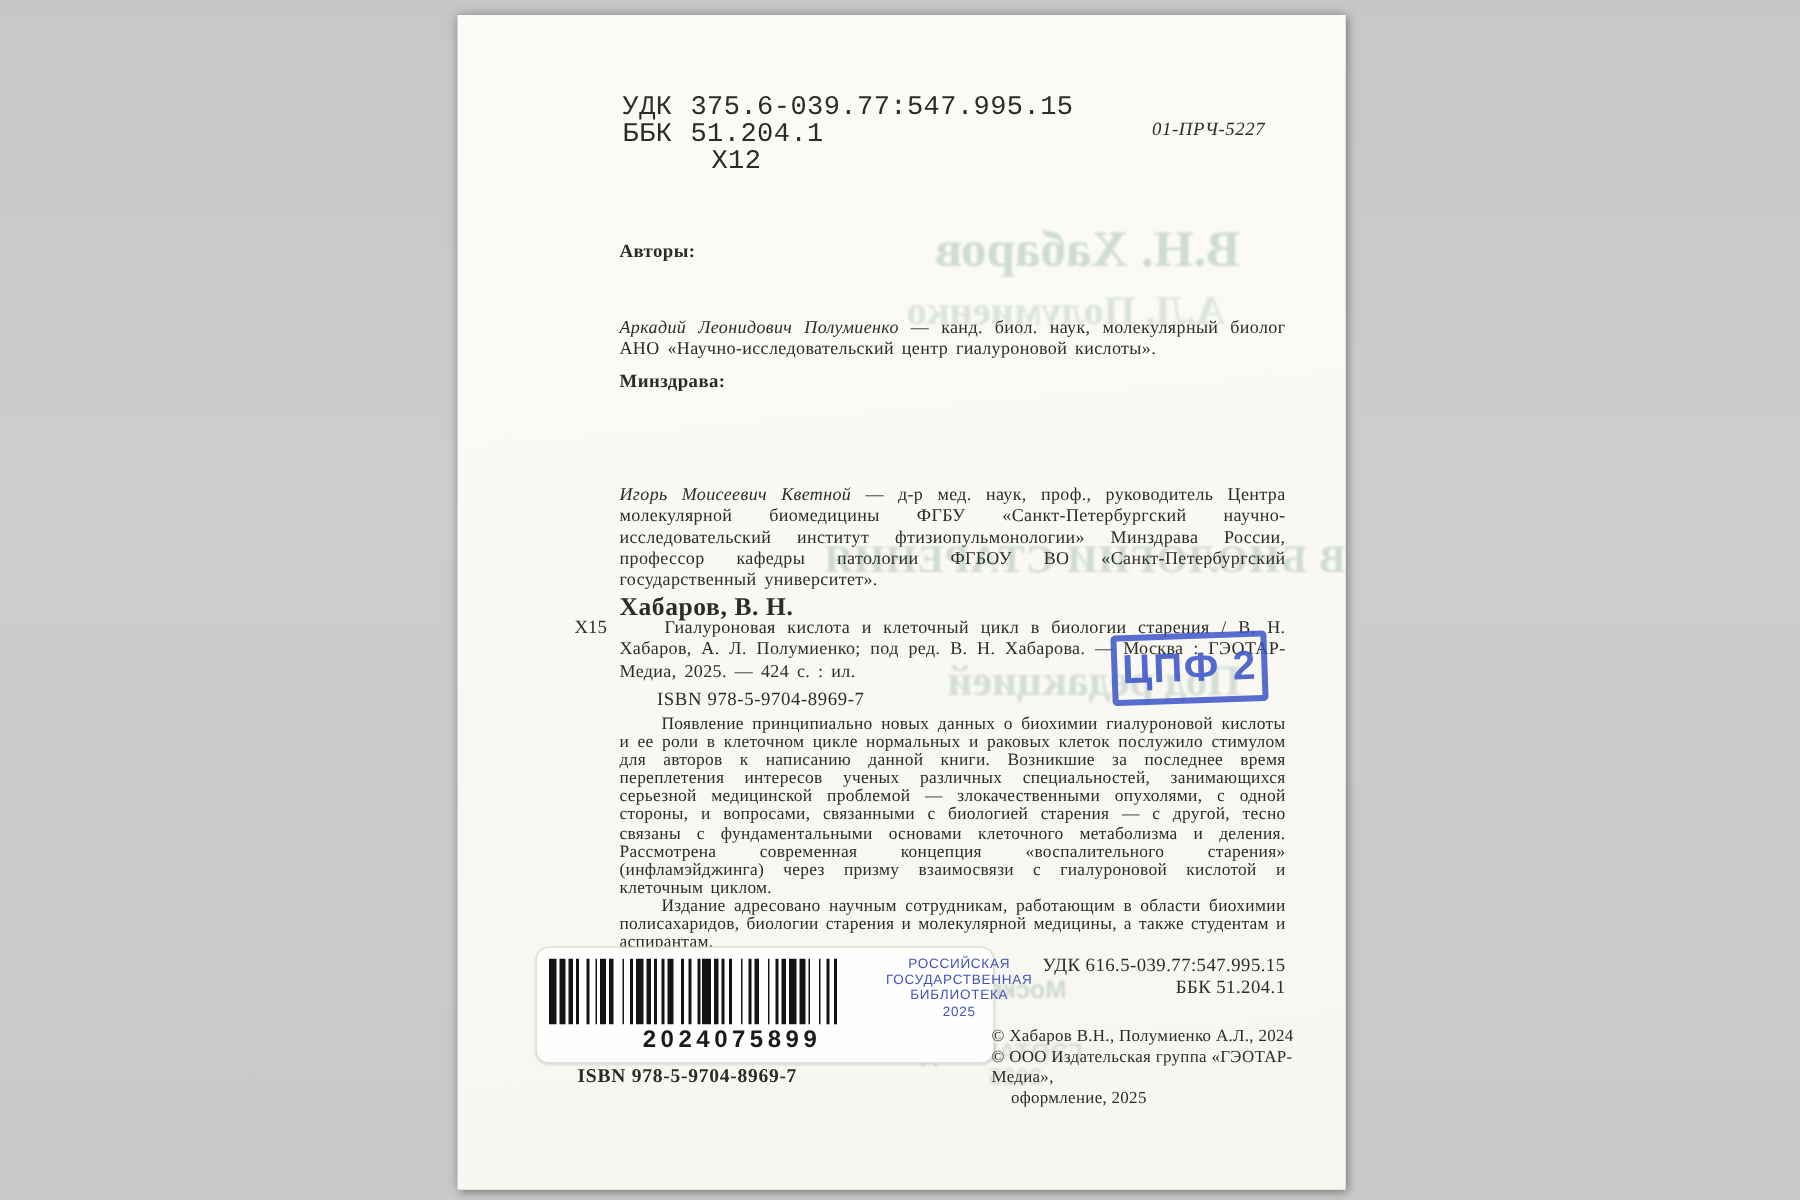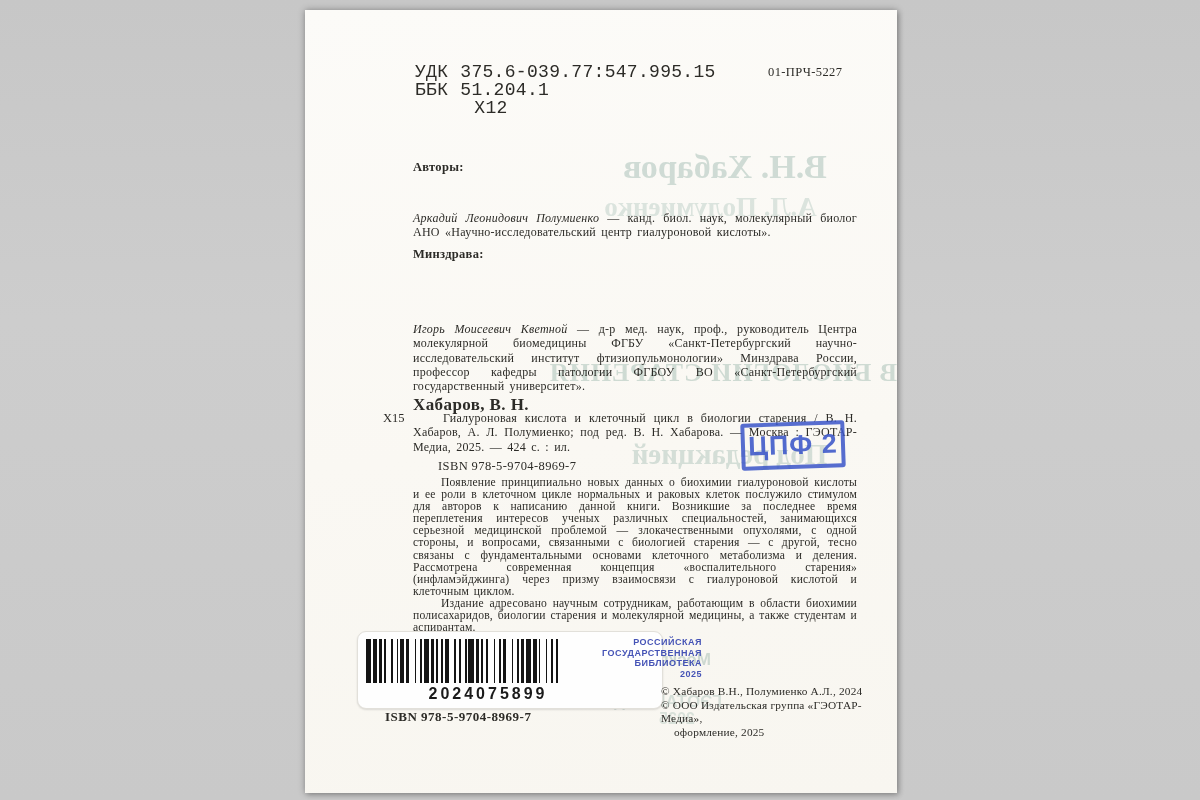--- a/index.html
+++ b/index.html
@@ -22,21 +22,21 @@
     box-shadow: 0 0 7px rgba(0,0,0,0.30), 2px 2px 5px rgba(0,0,0,0.18);
     color: #2c2b27;
   }
   .abs { position: absolute; }
 
   
   .udc-top { left: 108px; top: 52px; font-size: 13px; line-height: 16px; letter-spacing: 0.3px; }
   .udc-top table td { font-size: 18px; padding: 0; vertical-align: top; font-family: Liberation Mono, monospace; }
   .udc-top td.lbl { padding-right: 10px; }
   .udc-top td.sign { padding-left: 14px; }
-  .order-code { left: 463px; top: 55px; font-size: 12.5px; letter-spacing: 0.4px; }
+  .order-code { left: 463px; top: 69px; font-size: 12.5px; letter-spacing: 0.4px; font-style: italic; }
 
   
   .col { left: 108px; width: 444px; }
   .sec-head { font-weight: bold; font-size: 12.5px; letter-spacing: 0.3px; }
   .para {
     font-size: 12px; line-height: 14.3px;
     text-align: justify; word-spacing: 2px; letter-spacing: 0.25px;
   }
   .para .pname { font-style: italic; }
 
@@ -71,23 +71,23 @@
     position: absolute; left: 40px; top: 53px; width: 180px;
     text-align: center;
     font-family: "Liberation Sans", sans-serif;
     font-weight: bold; font-size: 16px; letter-spacing: 3px;
     color: #1a1a1a;
   }
 
   
   .rgb-label {
     left: 272px; top: 627px; width: 125px;
-    text-align: right;
+    text-align: center;
     font-family: "Liberation Sans", sans-serif;
-    font-weight: bold; font-size: 9px; line-height: 10.5px;
+    font-weight: normal; font-size: 9px; line-height: 10.5px;
     letter-spacing: 0.5px;
     color: #4553b6;
   }
 
   
   .udc-bottom { left: 300px; top: 626px; width: 252px; text-align: right; font-size: 12.5px; line-height: 15px; letter-spacing: 0.3px; }
   .copyright { left: 356px; top: 675px; font-size: 11.3px; line-height: 13.5px; letter-spacing: 0.2px; }
   .copyright .indent { padding-left: 13px; }
   .isbn-bottom { left: 80px; top: 699px; font-weight: bold; font-size: 13px; letter-spacing: 0.5px; }
 
@@ -180,20 +180,24 @@
     <div class="bc-num">2024075899</div>
   </div>
 
   <div class="abs rgb-label">
     <div>РОССИЙСКАЯ</div>
     <div>ГОСУДАРСТВЕННАЯ</div>
     <div>БИБЛИОТЕКА</div>
     <div>2025</div>
   </div>
 
+  <div class="abs udc-bottom">
+    <div>УДК 616.5-039.77:547.995.15</div>
+    <div>ББК 51.204.1</div>
+  </div>
 
   <div class="abs copyright">
     <div>© Хабаров В.Н., Полумиенко А.Л., 2024</div>
     <div>© ООО Издательская группа «ГЭОТАР-Медиа»,</div>
     <div class="indent">оформление, 2025</div>
   </div>
 
   <div class="abs isbn-bottom">ISBN 978-5-9704-8969-7</div>
 
 </div>

